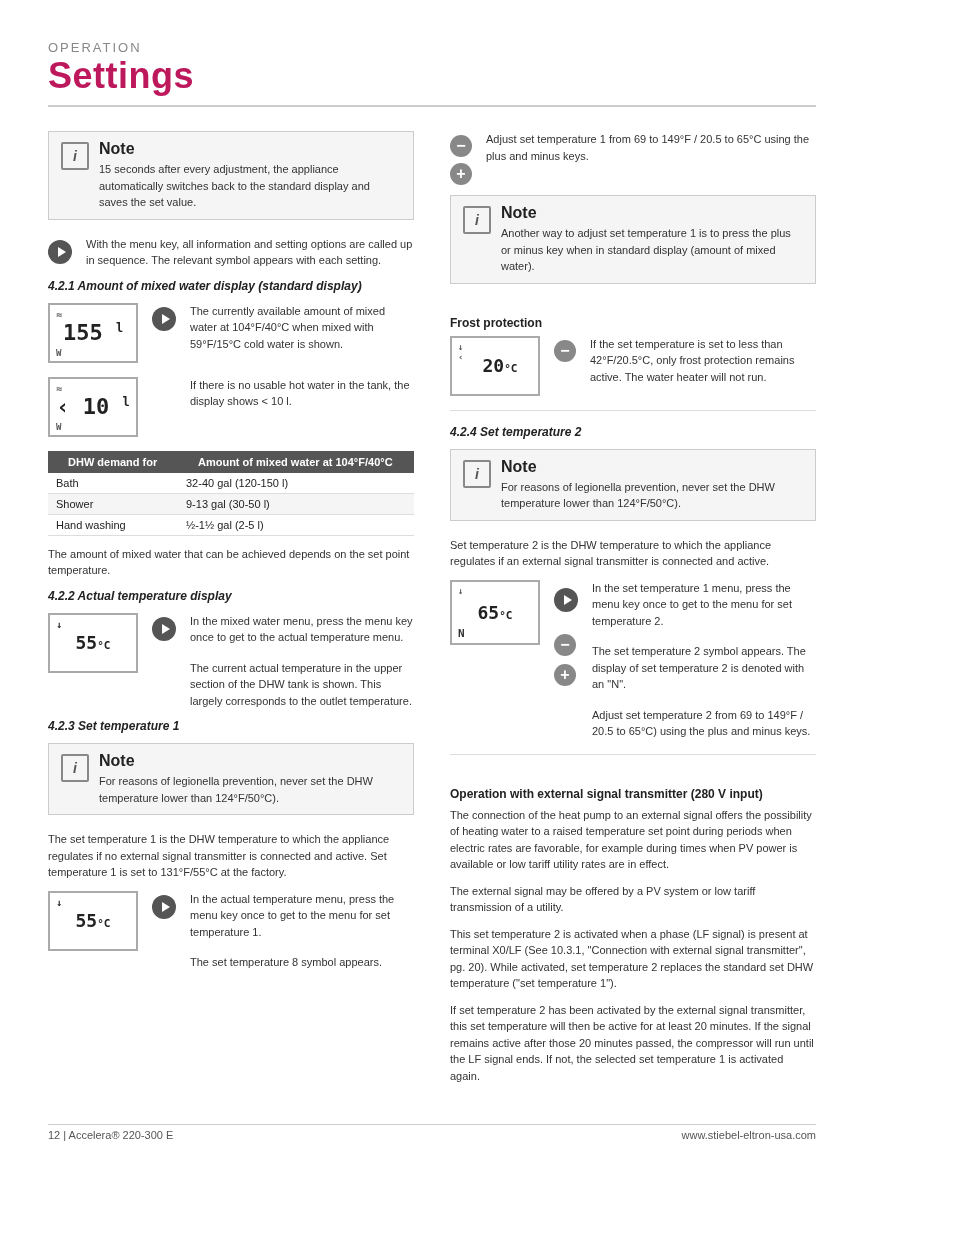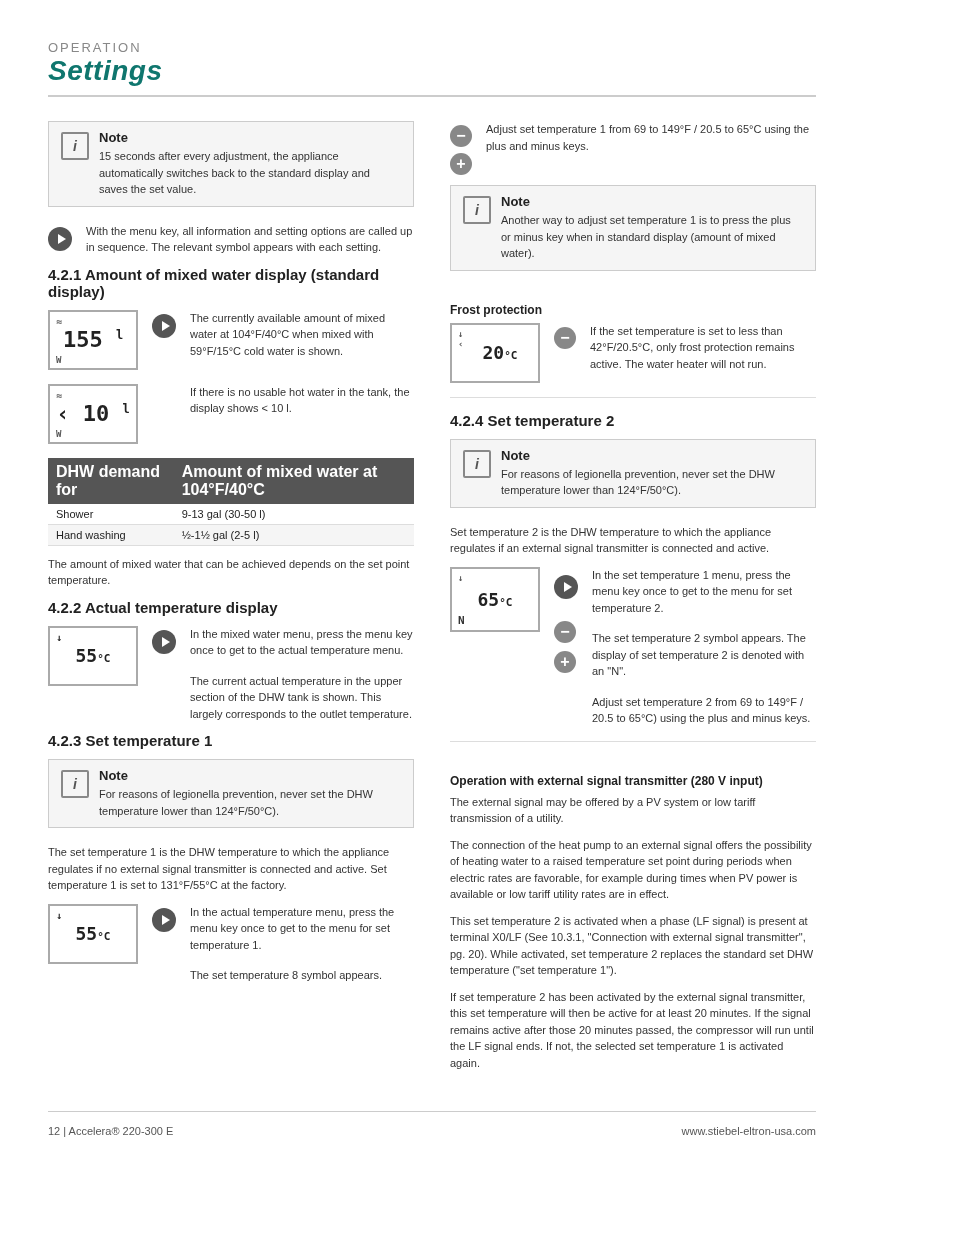--- a/index.html
+++ b/index.html
@@ -24,25 +24,24 @@
       margin-bottom: 24px;
     }
     .header-operation {
       font-size: 13px;
       color: #888;
       letter-spacing: 2px;
       text-transform: uppercase;
       font-weight: normal;
     }
     .header-title {
-      font-size: 28px;
-      font-weight: bold;
-      color: #0f766e;
+      font-size: 36px;
+      font-weight: bold;
+      color: #be185d;
       letter-spacing: 0.5px;
-      font-style: italic;
     }
 
     
     .columns {
       display: flex;
       gap: 36px;
     }
     .col-left {
       flex: 1;
       min-width: 0;
@@ -73,35 +72,36 @@
       font-weight: bold;
       font-size: 14px;
       color: #555;
       flex-shrink: 0;
       margin-top: 2px;
       font-style: italic;
     }
     .note-content {}
     .note-title {
       font-weight: bold;
-      font-size: 13px;
+      font-size: 16px;
       margin-bottom: 3px;
     }
     .note-text {
       font-size: 11px;
       line-height: 1.5;
       color: #333;
     }
 
     
     .section-heading {
       font-weight: bold;
-      font-size: 15px;
+      font-size: 12px;
       margin-bottom: 10px;
       margin-top: 2px;
+      font-style: italic;
     }
 
     
     .display-box {
       border: 2px solid #aaa;
       width: 90px;
       height: 60px;
       display: flex;
       flex-direction: column;
       align-items: center;
@@ -196,24 +196,24 @@
     
     .data-table {
       width: 100%;
       border-collapse: collapse;
       margin-bottom: 10px;
       font-size: 11px;
     }
     .data-table th {
       background: #555;
       color: #fff;
-      padding: 5px 8px;
+      padding: 5px 20px;
       text-align: left;
       font-weight: bold;
-      font-size: 16px;
+      font-size: 11px;
     }
     .data-table td {
       padding: 4px 8px;
       border-bottom: 1px solid #ddd;
     }
     .data-table tr:nth-child(even) td {
       background: #f5f5f5;
     }
 
     
@@ -243,21 +243,21 @@
       top: 4px;
       left: 6px;
       font-size: 9px;
       color: #555;
     }
 
     
     .footer {
       border-top: 1px solid #ccc;
       margin-top: 30px;
-      padding-top: 13px;
+      padding-top: 4px;
       display: flex;
       justify-content: space-between;
       font-size: 11px;
       color: #555;
     }
 
     
     .n-display {
       border: 2px solid #aaa;
       width: 90px;
@@ -362,20 +362,24 @@
       </div>
 
       <table class="data-table">
         <thead>
           <tr>
             <th>DHW demand for</th>
             <th>Amount of mixed water at 104°F/40°C</th>
           </tr>
         </thead>
         <tbody id="table-body">
+        <tr>
+              <td>Bath</td>
+              <td>32-40 gal (120-150 l)</td>
+            </tr>
             <tr>
               <td>Shower</td>
               <td>9-13 gal (30-50 l)</td>
             </tr>
             <tr>
               <td>Hand washing</td>
               <td>½-1½ gal (2-5 l)</td>
             </tr>
           </tbody>
       </table>
@@ -504,22 +508,22 @@
           <br>
           <div class="desc-text">The set temperature 2 symbol appears. The display of set temperature 2 is denoted with an "N".</div>
           <br>
           <div class="desc-text">Adjust set temperature 2 from 69 to 149°F / 20.5 to 65°C) using the plus and minus keys.</div>
         </div>
       </div>
 
       <hr class="divider-line">
 
       <div class="bold-heading">Operation with external signal transmitter (280 V input)</div>
+      <div class="para">The connection of the heat pump to an external signal offers the possibility of heating water to a raised temperature set point during periods when electric rates are favorable, for example during times when PV power is available or low tariff utility rates are in effect.</div>
       <div class="para">The external signal may be offered by a PV system or low tariff transmission of a utility.</div>
-      <div class="para">The connection of the heat pump to an external signal offers the possibility of heating water to a raised temperature set point during periods when electric rates are favorable, for example during times when PV power is available or low tariff utility rates are in effect.</div>
       <div class="para">This set temperature 2 is activated when a phase (LF signal) is present at terminal X0/LF (See 10.3.1, "Connection with external signal transmitter", pg. 20). While activated, set temperature 2 replaces the standard set DHW temperature ("set temperature 1").</div>
       <div class="para">If set temperature 2 has been activated by the external signal transmitter, this set temperature will then be active for at least 20 minutes. If the signal remains active after those 20 minutes passed, the compressor will run until the LF signal ends. If not, the selected set temperature 1 is activated again.</div>
 
     </div>
 
   </div>
 
   <div class="footer">
     <span>12 | Accelera® 220-300 E</span>
     <span>www.stiebel-eltron-usa.com</span>

